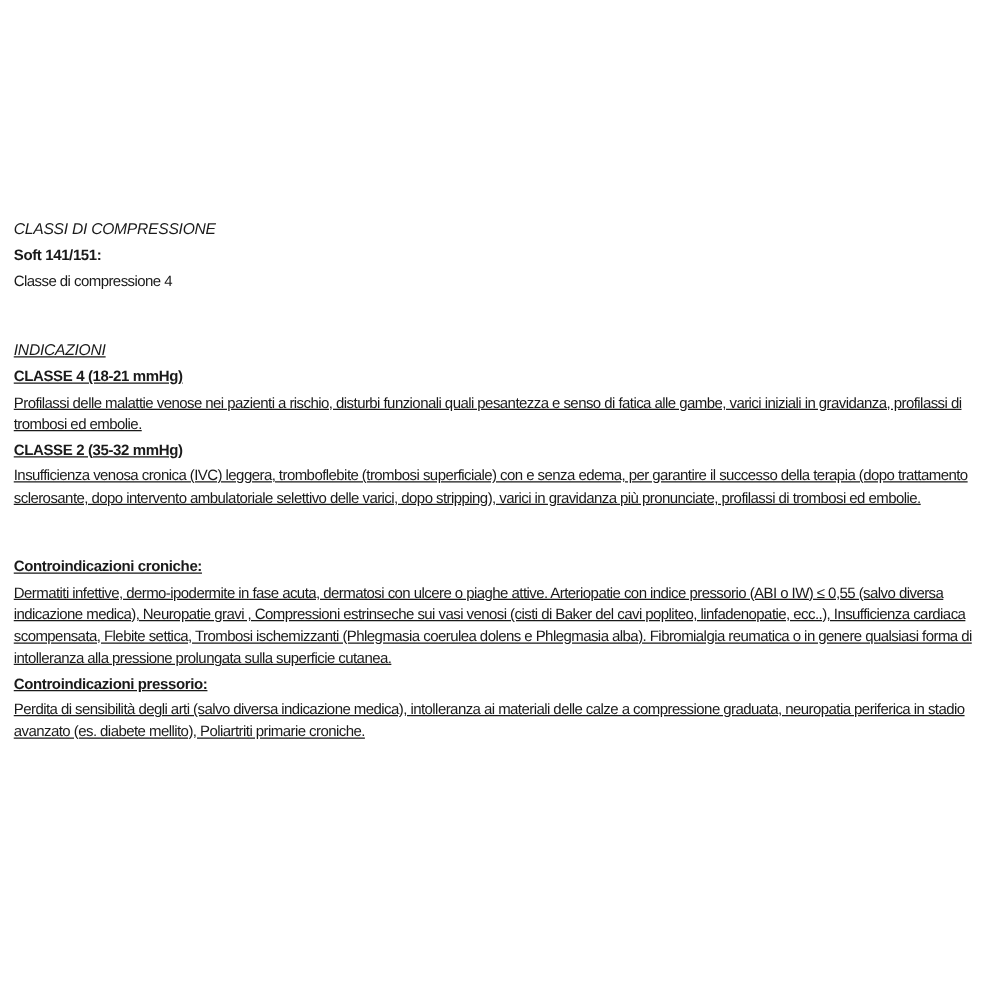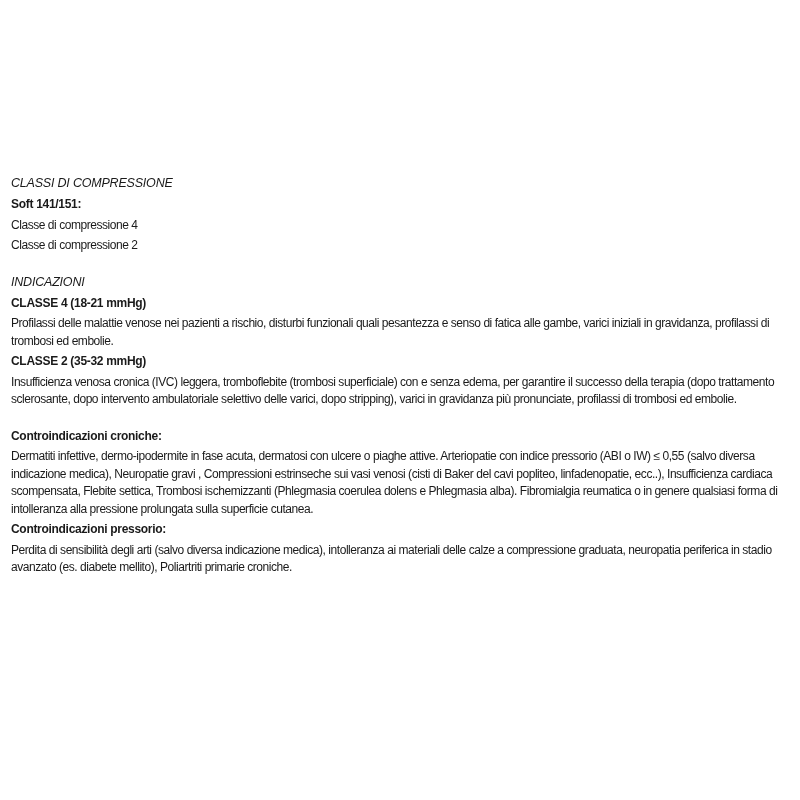--- a/index.html
+++ b/index.html
@@ -19,21 +19,22 @@
     box-sizing: border-box;
     width: 800px;
     height: 618px;
     padding: 175px 9px 0 11px;
     background: #ffffff;
   }
   .section {
     margin: 0;
   }
   .section + .section {
-    margin-top: 19px;
+    margin-top: 38px;
+    text-decoration: underline;
   }
   .section-heading {
     font-style: italic;
     font-weight: normal;
     font-size: 12.5px;
     line-height: 16px;
     letter-spacing: -0.2px;
     margin: 0 0 5px 0;
     text-transform: uppercase;
   }
@@ -51,21 +52,20 @@
 </style>
 </head>
 <body>
 
 <div class="page">
 
   <section class="section">
     <h3 class="section-heading">CLASSI DI COMPRESSIONE</h3>
     <p class="block bold">Soft 141/151:</p>
     <p class="block">Classe di compressione 4</p>
-    <p class="block">Classe di compressione 2</p>
   </section>
 
   <section class="section">
     <h3 class="section-heading">INDICAZIONI</h3>
     <p class="block bold">CLASSE 4 (18-21 mmHg)</p>
     <p class="block">Profilassi delle malattie venose nei pazienti a rischio, disturbi funzionali quali pesantezza e senso di fatica alle gambe, varici iniziali in gravidanza, profilassi di trombosi ed embolie.</p>
     <p class="block bold">CLASSE 2 (35-32 mmHg)</p>
     <p class="block">Insufficienza venosa cronica (IVC) leggera, tromboflebite (trombosi superficiale) con e senza edema, per garantire il successo della terapia (dopo trattamento sclerosante, dopo intervento ambulatoriale selettivo delle varici, dopo stripping), varici in gravidanza più pronunciate, profilassi di trombosi ed embolie.</p>
   </section>
 

